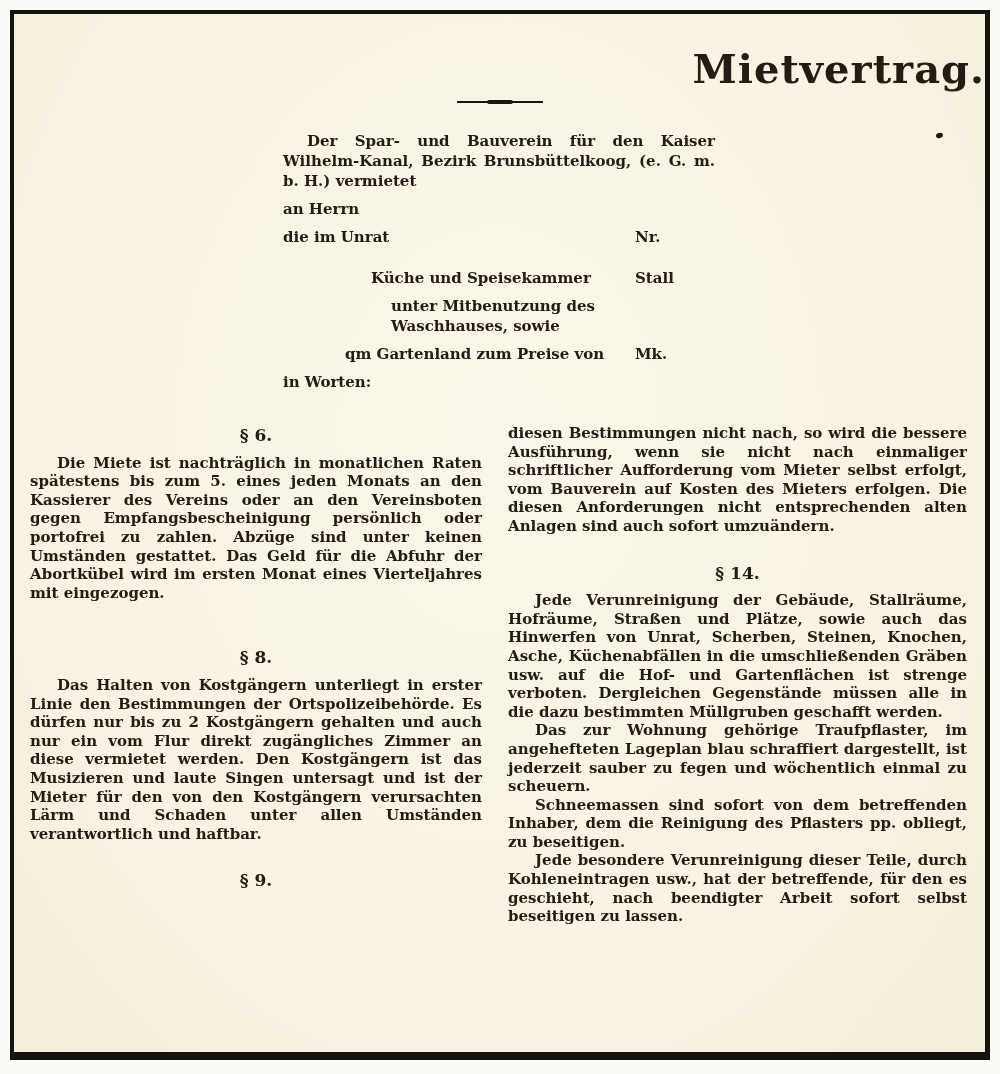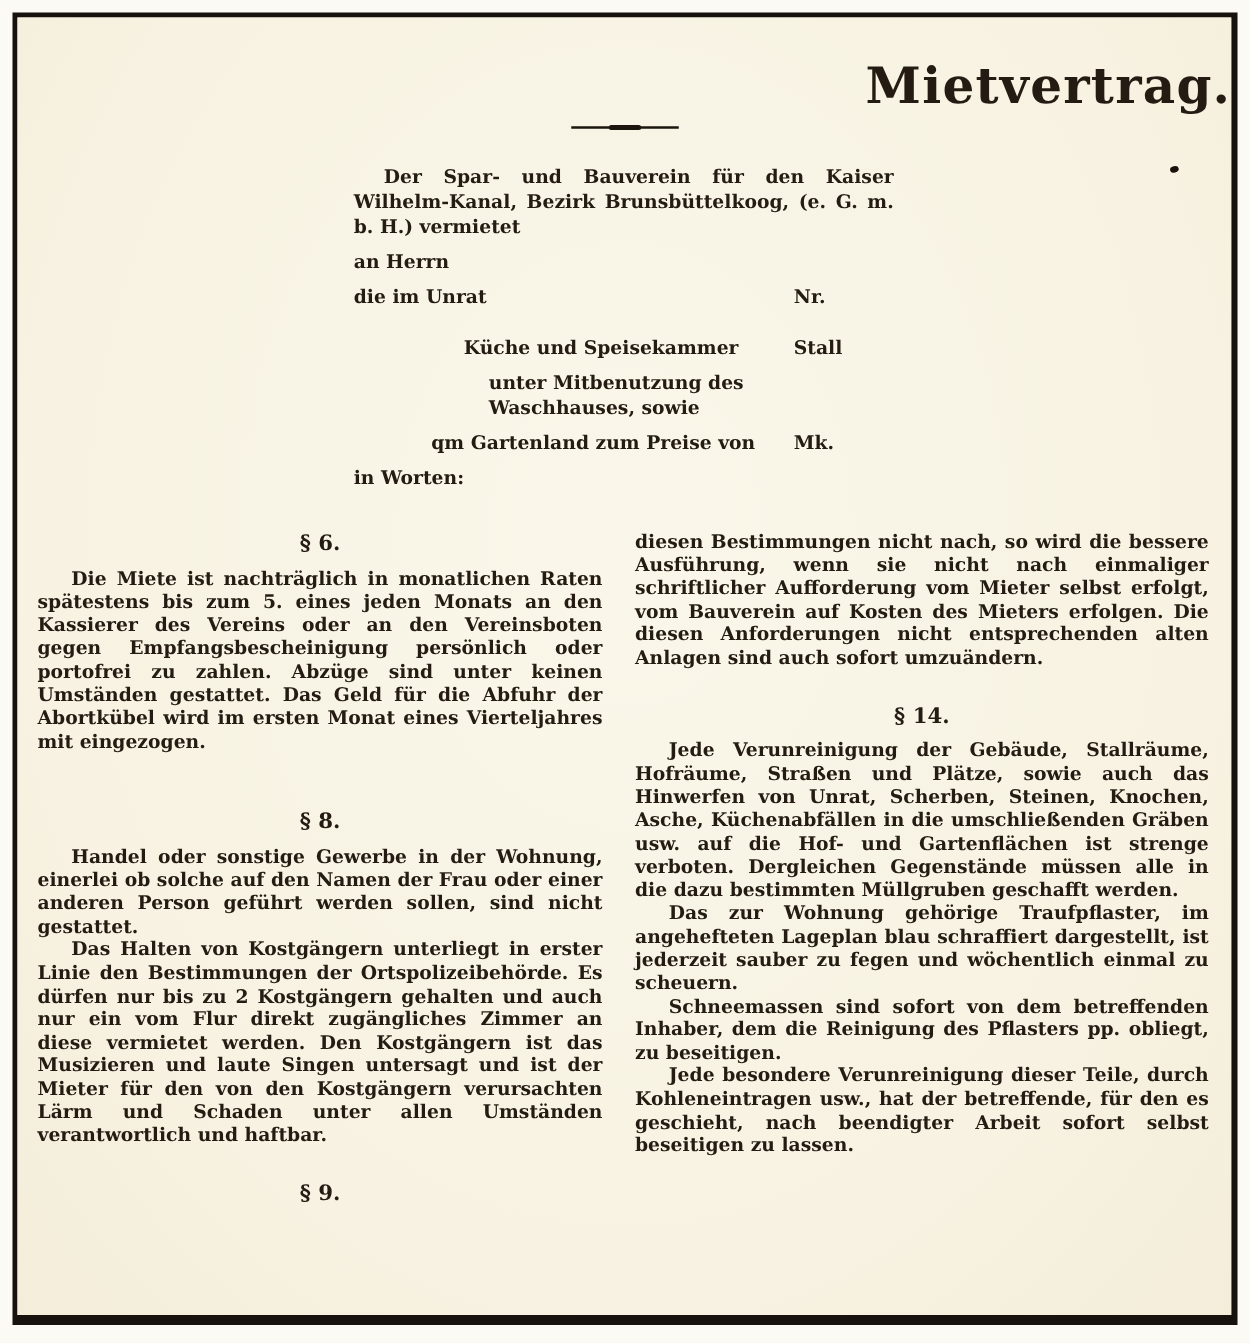--- a/index.html
+++ b/index.html
@@ -102,21 +102,20 @@
 
       <div class="columns">
 
         <div class="col col-left">
           <div class="sec sec-first">
             <h2 class="shead">§ 6.</h2>
             <p class="para">Die Miete ist nachträglich in monatlichen Raten spätestens bis zum 5. eines jeden Monats an den Kassierer des Vereins oder an den Vereinsboten gegen Empfangsbescheinigung persönlich oder portofrei zu zahlen. Abzüge sind unter keinen Umständen gestattet. Das Geld für die Abfuhr der Abortkübel wird im ersten Monat eines Vierteljahres mit eingezogen.</p>
           </div>
           <div class="sec sec-gap-lg">
             <h2 class="shead">§ 8.</h2>
-            <p class="para">Handel oder sonstige Gewerbe in der Wohnung, einerlei ob solche auf den Namen der Frau oder einer anderen Person geführt werden sollen, sind nicht gestattet.</p>
             <p class="para">Das Halten von Kostgängern unterliegt in erster Linie den Bestimmungen der Ortspolizeibehörde. Es dürfen nur bis zu 2 Kostgängern gehalten und auch nur ein vom Flur direkt zugängliches Zimmer an diese vermietet werden. Den Kostgängern ist das Musizieren und laute Singen untersagt und ist der Mieter für den von den Kostgängern verursachten Lärm und Schaden unter allen Umständen verantwortlich und haftbar.</p>
           </div>
           <div class="sec">
             <h2 class="shead">§ 9.</h2>
 
           </div>
         </div>
 
         <div class="col col-right">
           <div class="sec sec-first">

